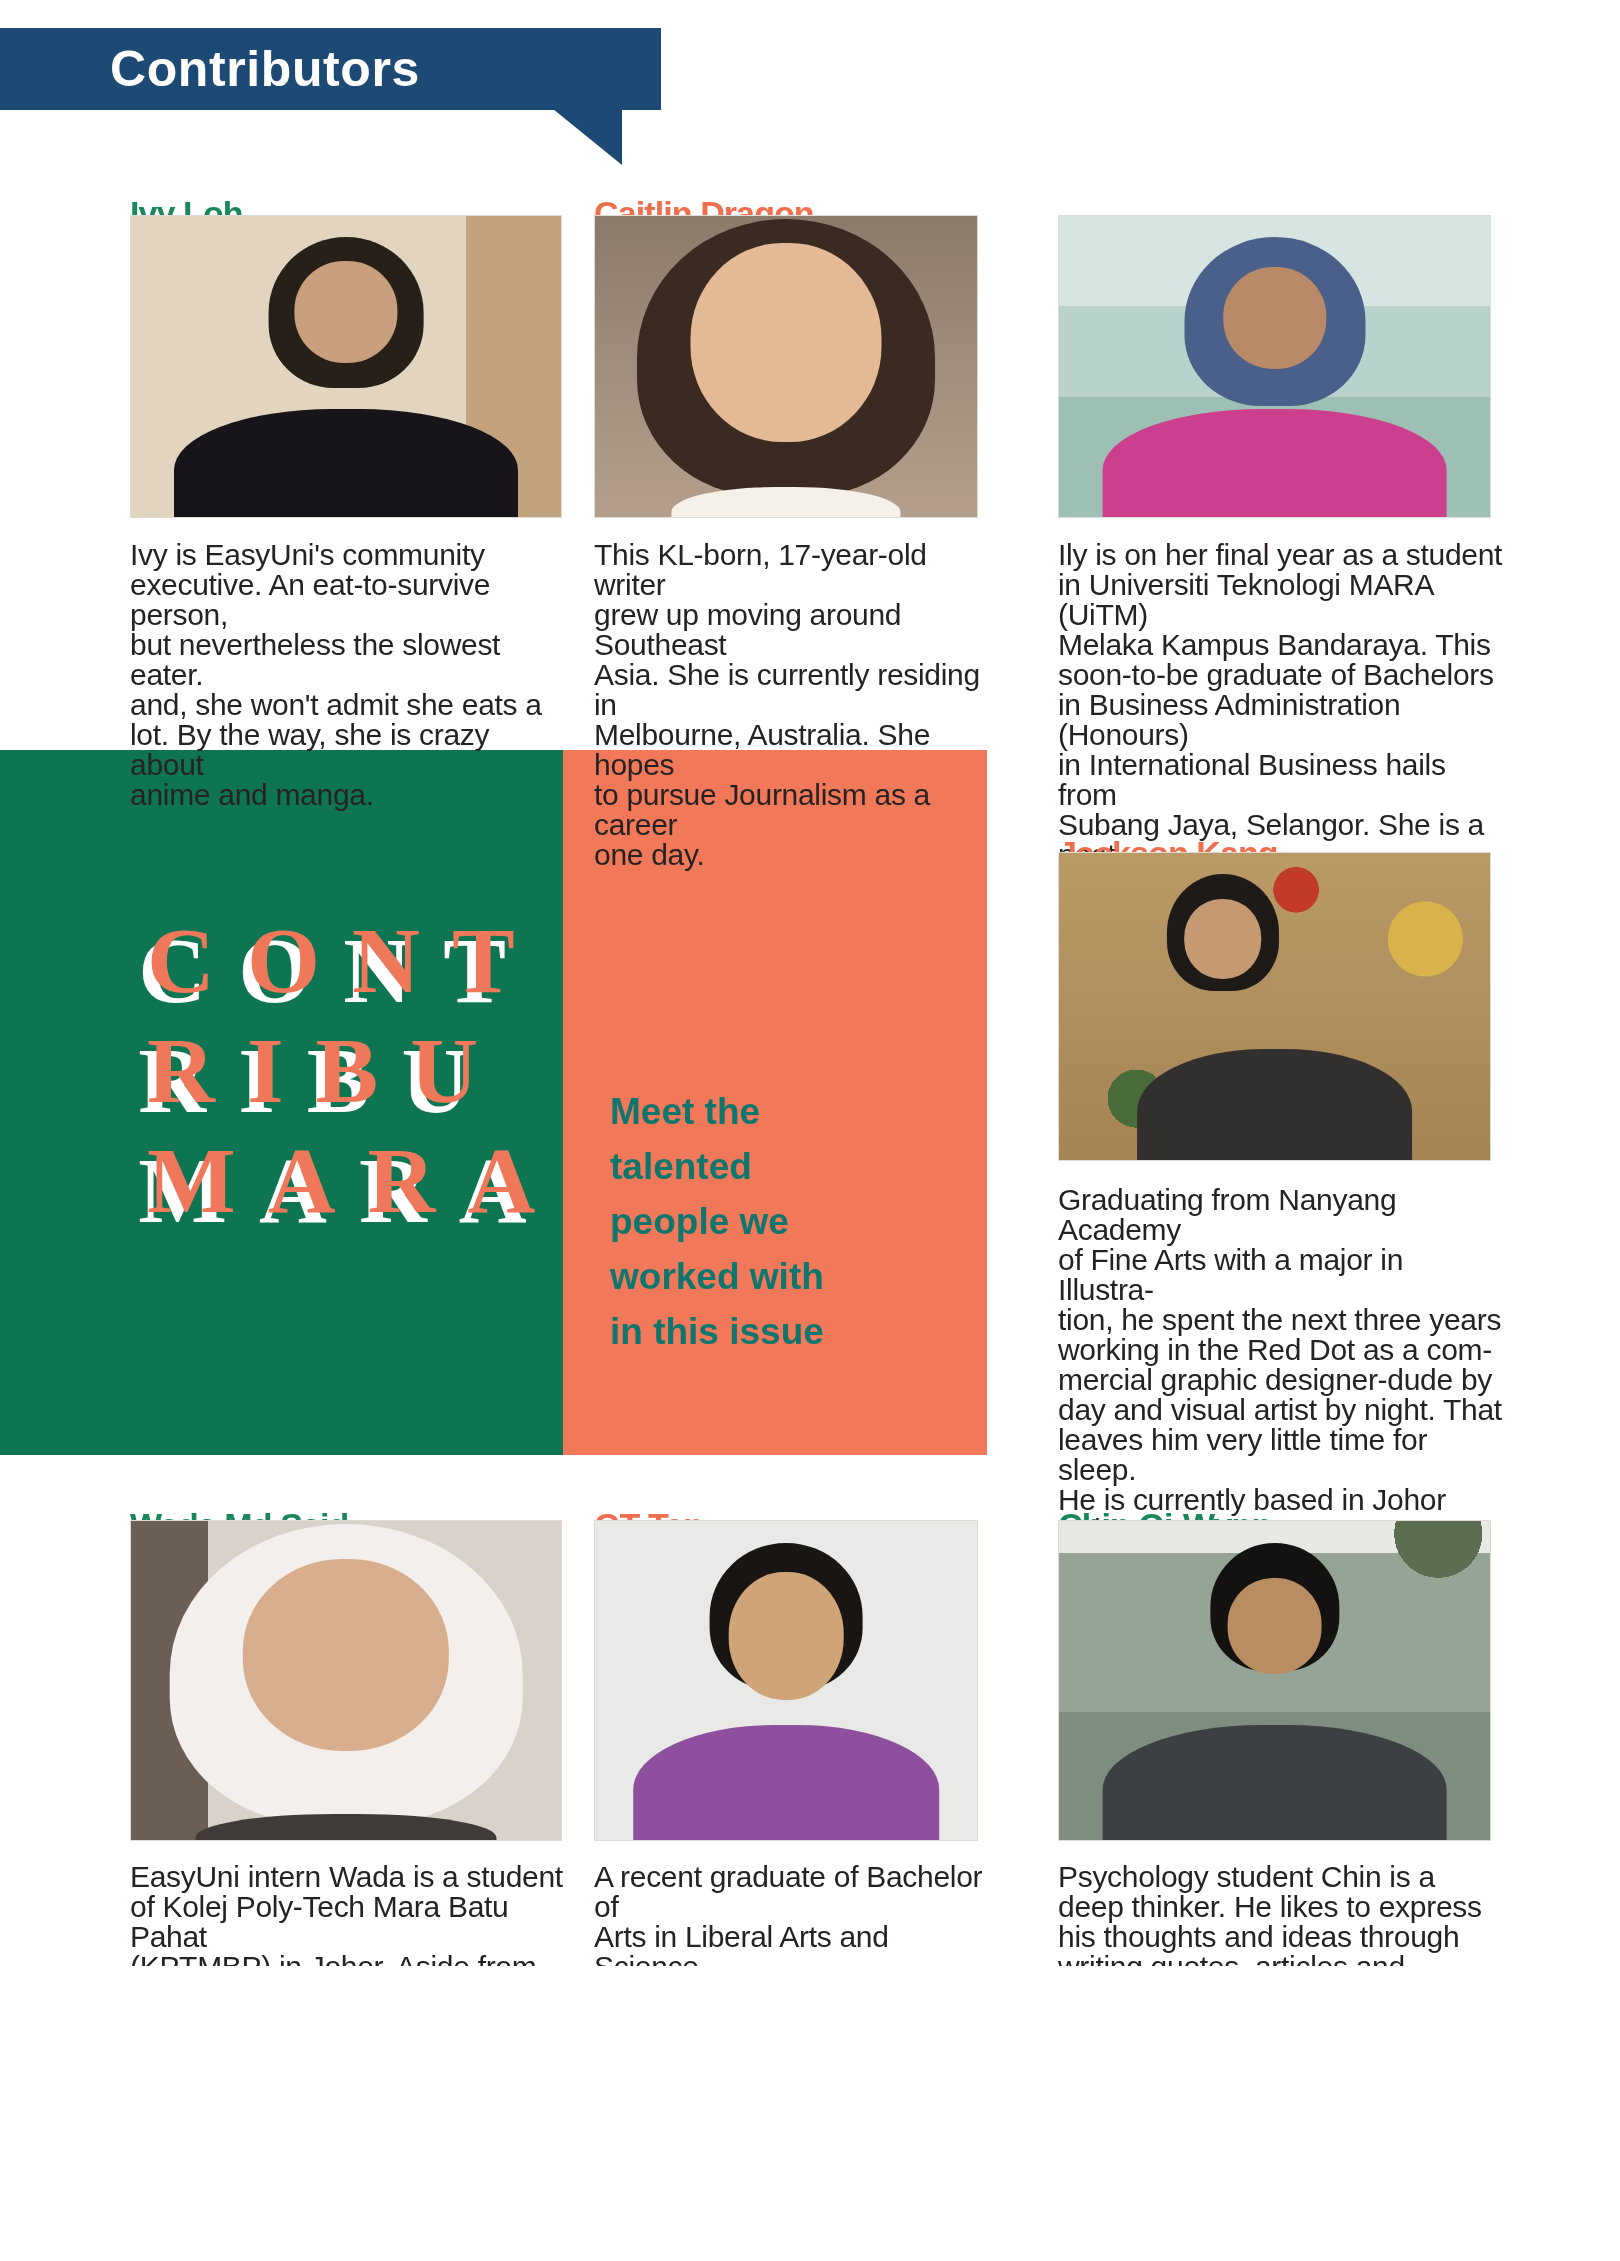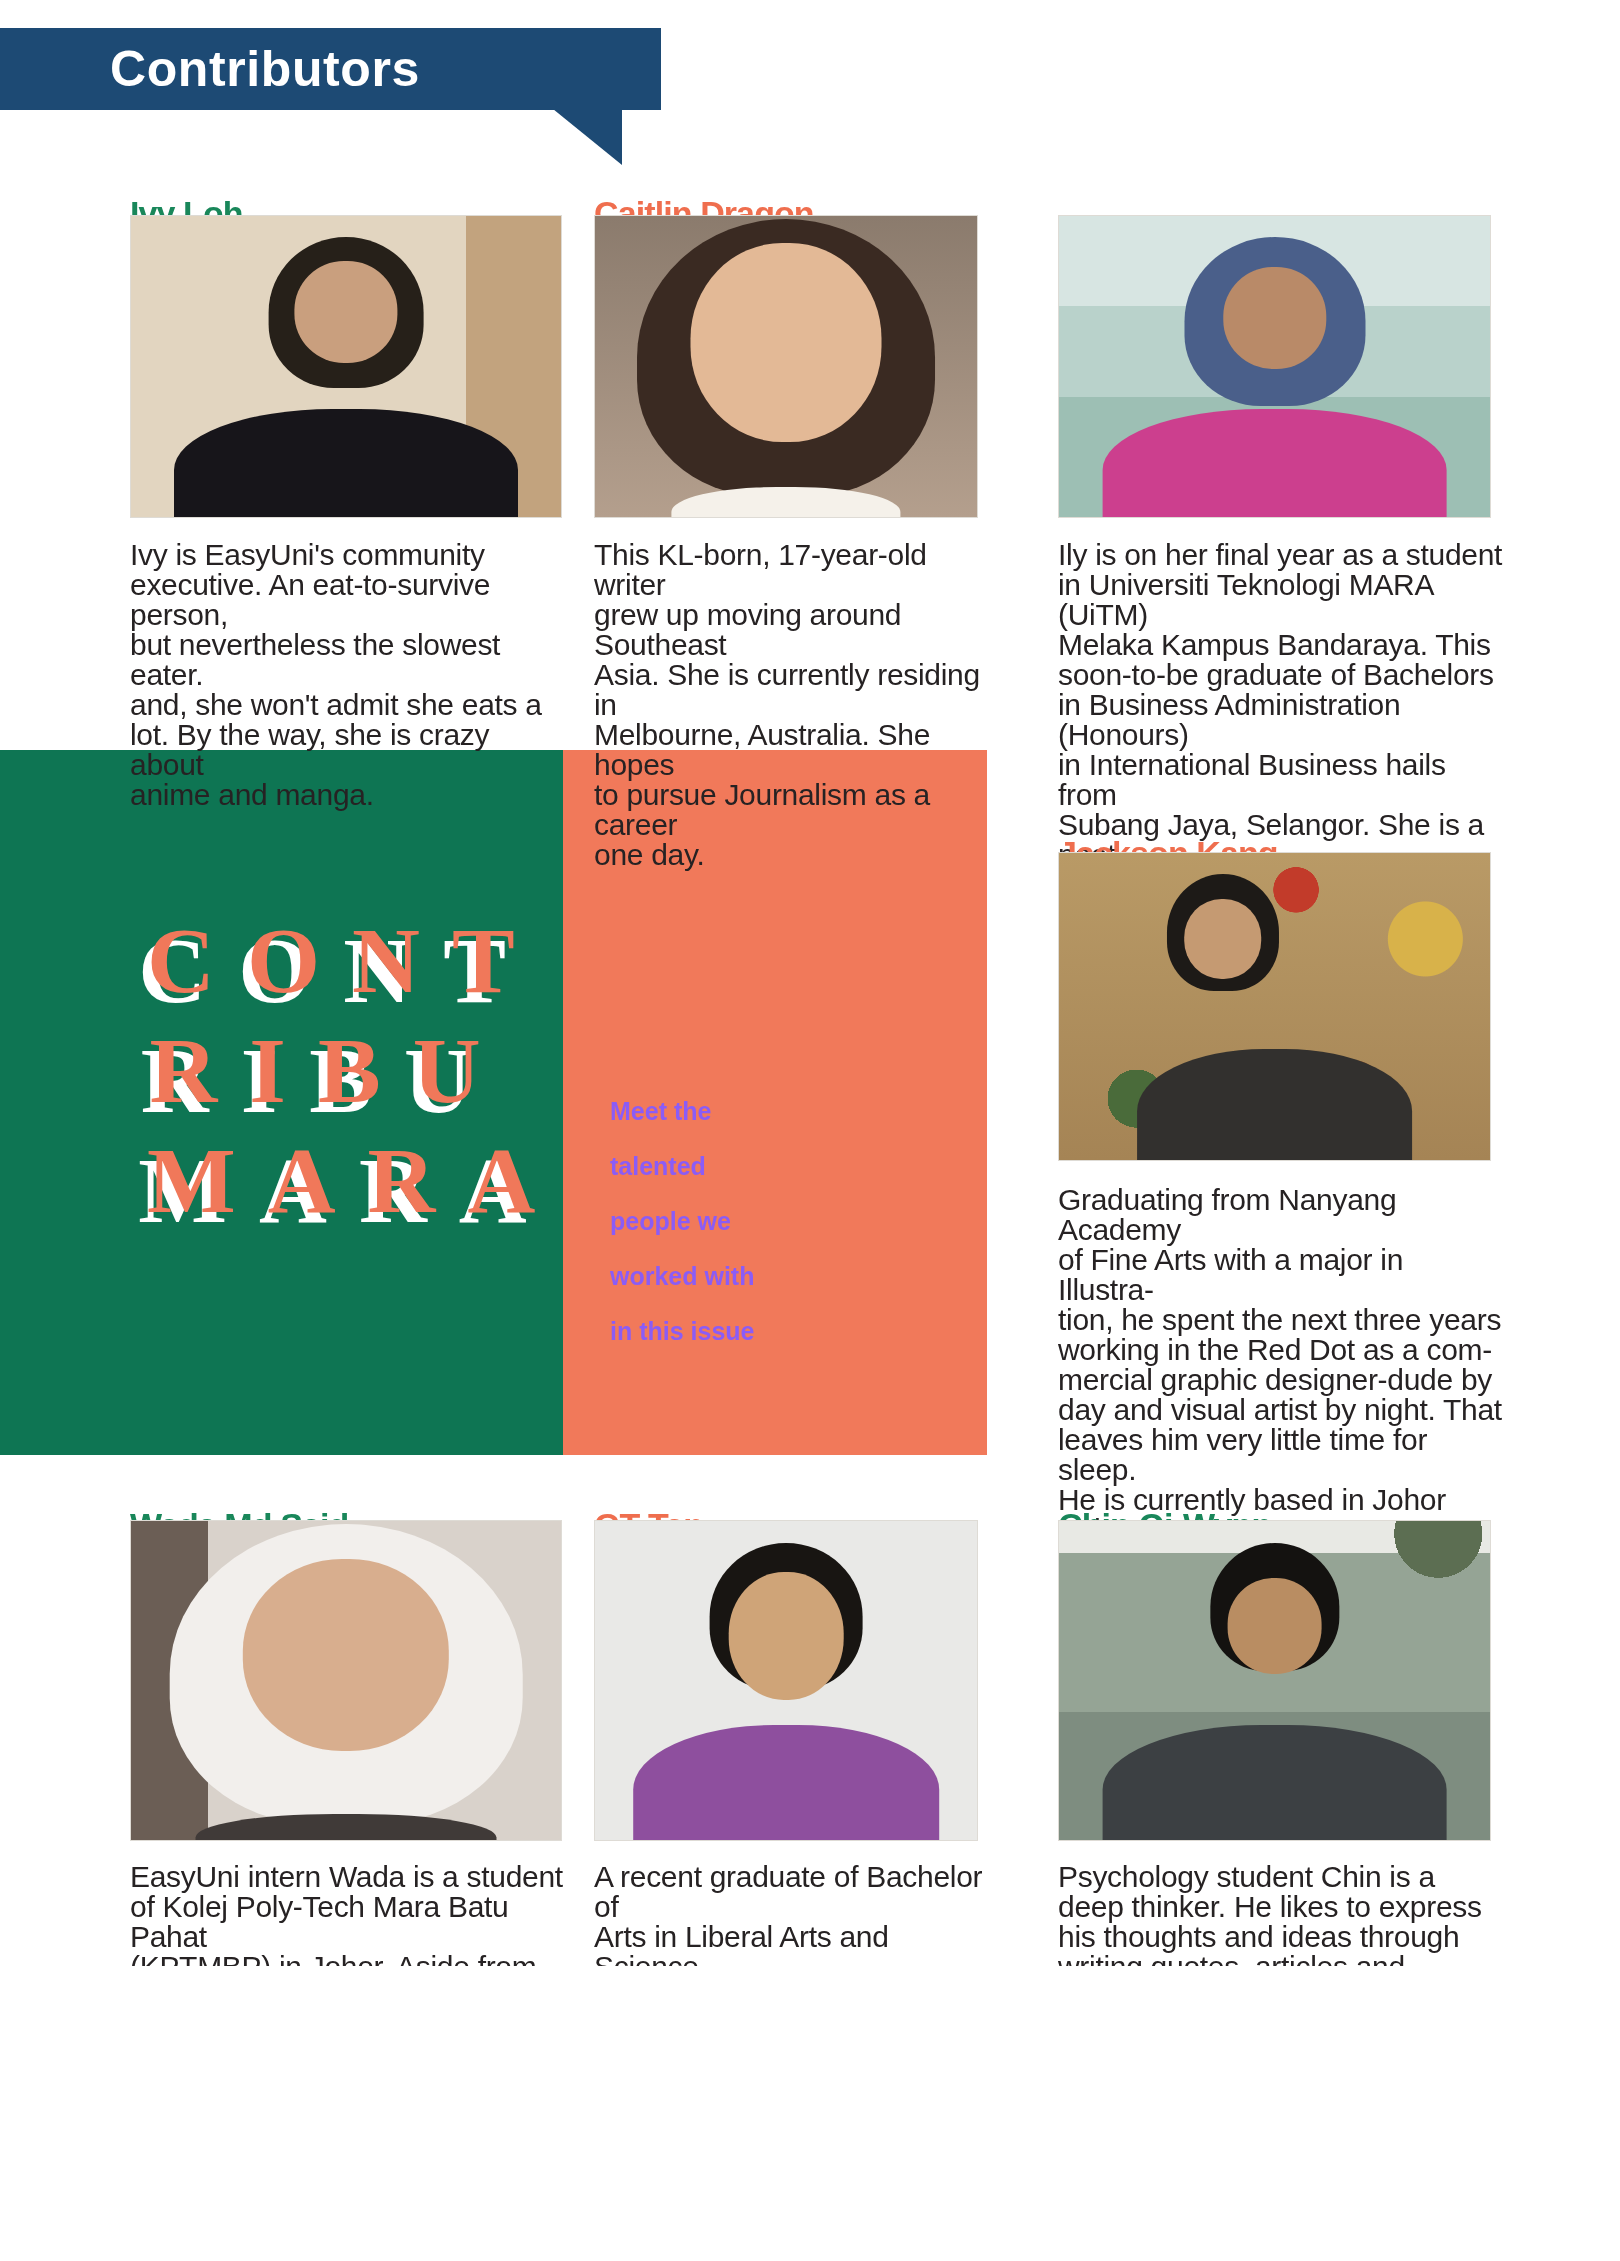--- a/index.html
+++ b/index.html
@@ -32,26 +32,26 @@
   .b-caitlin{left:594px;top:540px;width:402px;}
   .b-ilyana{left:1058px;top:540px;width:446px;}
   .b-jackson{left:1058px;top:1185px;width:446px;}
   .b-wada{left:130px;top:1862px;width:437px;}
   .b-gt{left:594px;top:1862px;width:402px;}
   .b-chin{left:1058px;top:1862px;width:446px;}
 
   
   .block-green{position:absolute;left:0;top:750px;width:563px;height:705px;background:#0e7553;}
   .block-orange{position:absolute;left:563px;top:750px;width:424px;height:705px;background:#f1795a;}
-  .bigwords{position:absolute;left:147px;top:905px;width:368px;text-align:center;
+  .bigwords{position:absolute;left:147px;top:905px;width:368px;text-align:left;
             font-family:"Liberation Serif",serif;font-weight:bold;font-size:94px;line-height:110px;
             letter-spacing:32px;color:#f0785a;text-shadow:-8.7px 10px 0 #ffffff;white-space:nowrap;}
   .bigwords span{display:block;}
-  .tagline{position:absolute;left:610px;top:1084px;width:355px;font-size:25px;font-weight:bold;
-           line-height:55px;color:#8b5cf6;white-space:pre-line;}
+  .tagline{position:absolute;left:610px;top:1084px;width:355px;font-size:37px;font-weight:bold;
+           line-height:55px;color:#0f766e;white-space:pre-line;}
 
   
   .photo{position:absolute;overflow:hidden;border:0.6px solid #dedbd5;box-sizing:border-box;}
   .photo .bg{position:absolute;inset:0;background:var(--bg);}
   .photo .hair{position:absolute;left:var(--hairL,50%);transform:translateX(-50%);top:var(--hairTop,7%);
                width:var(--hairW,36%);height:var(--hairH,50%);background:var(--hairC,#241d1a);
                border-radius:50% 50% 42% 42%;}
   .photo .face{position:absolute;left:var(--faceL,50%);transform:translateX(-50%);top:var(--faceTop,15%);
                width:var(--faceW,24%);height:var(--faceH,34%);background:var(--skin,#c99f7e);
                border-radius:48%;}

